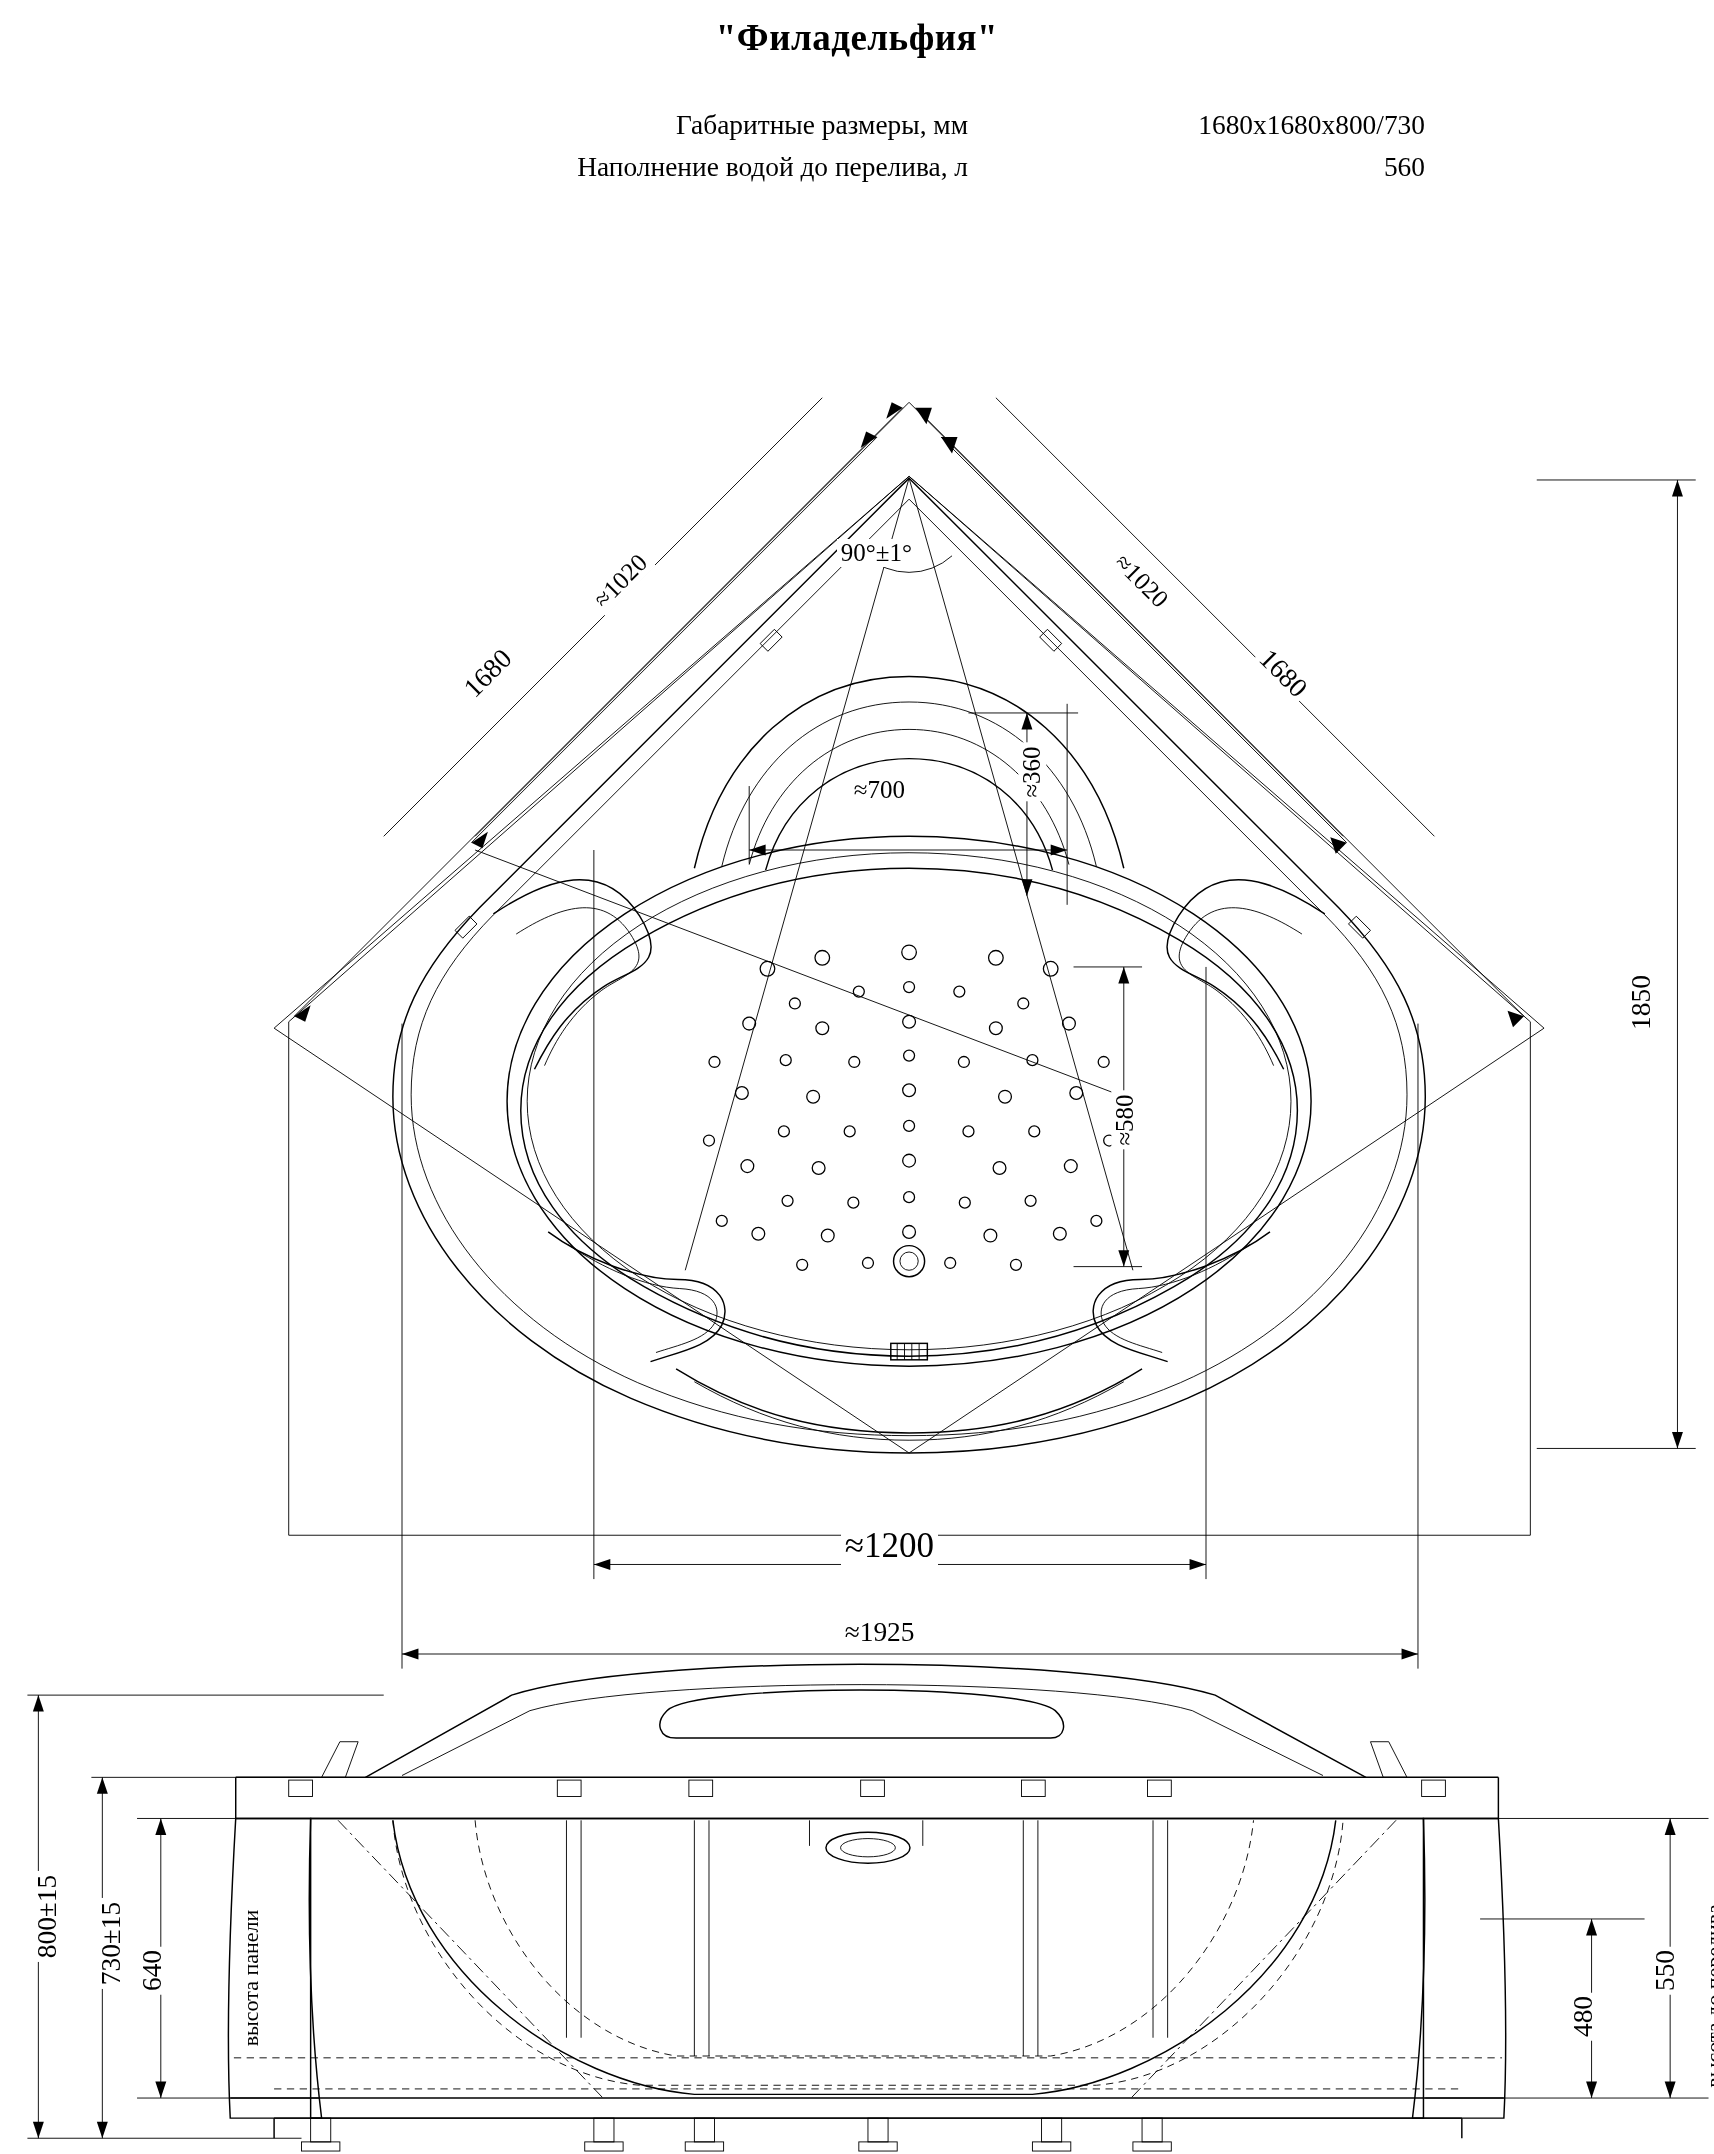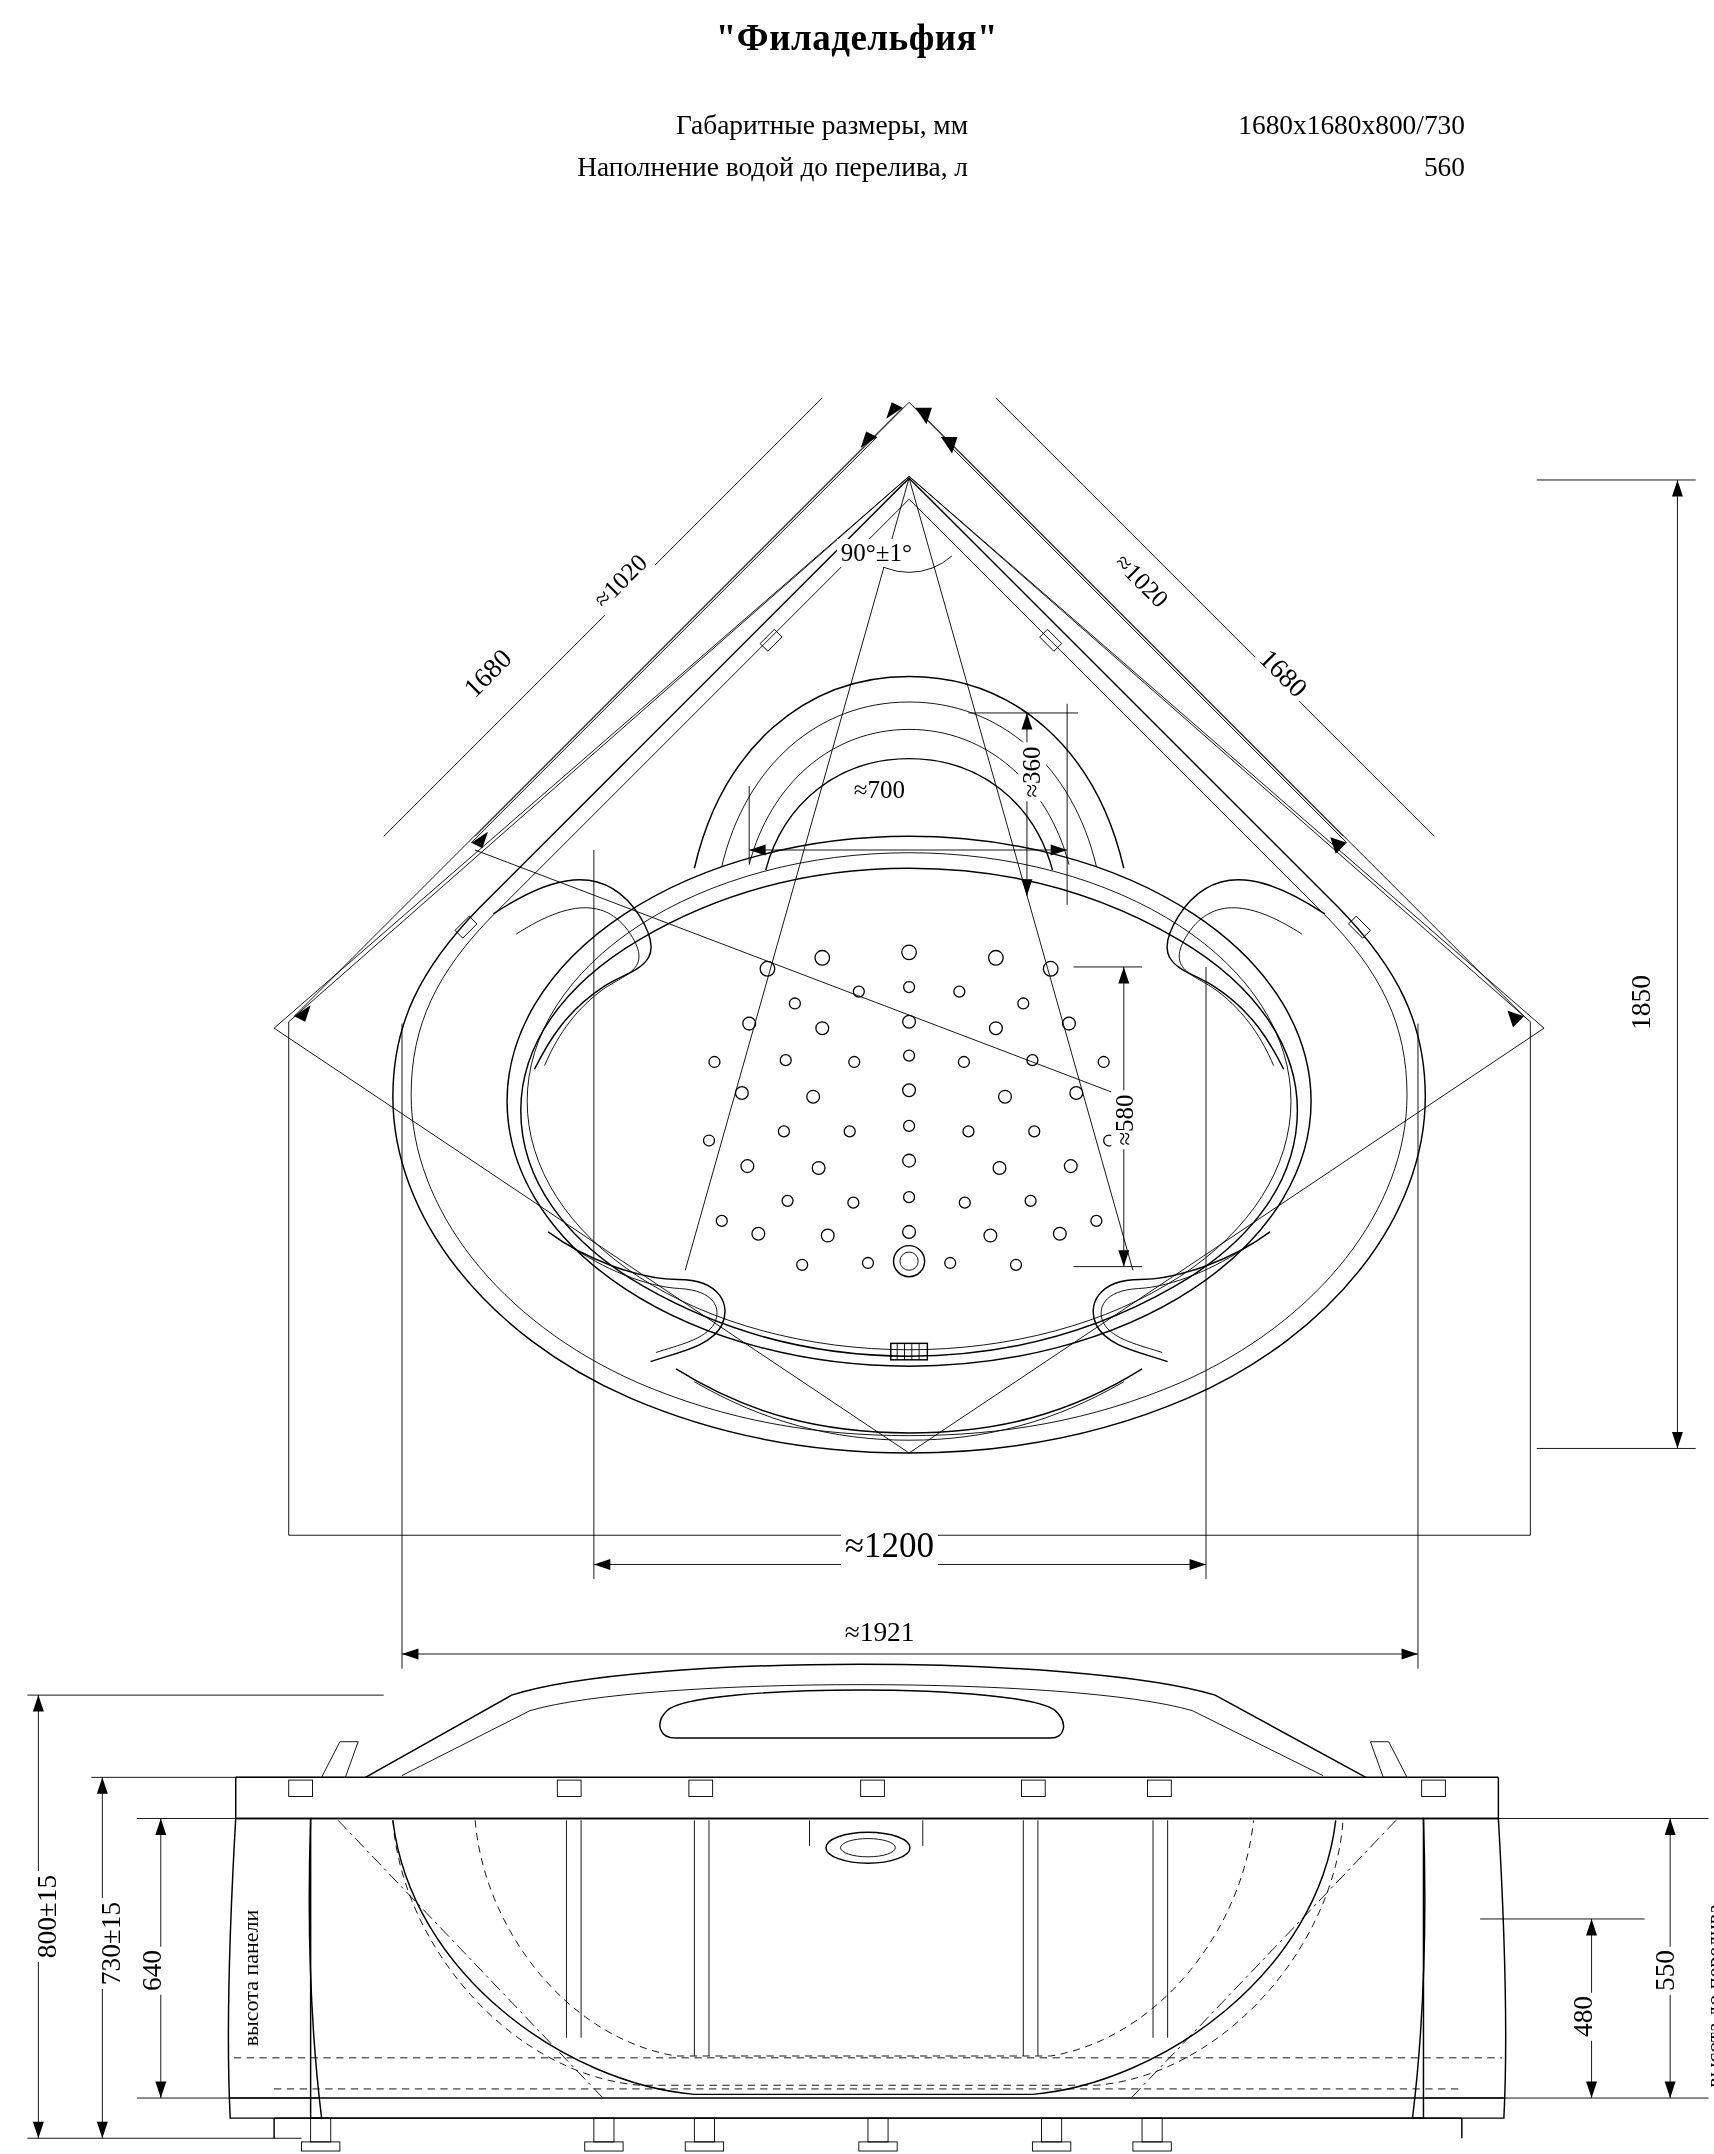--- a/index.html
+++ b/index.html
@@ -16,21 +16,21 @@
   .title {
     position:absolute; top:16.4px; left:0; width:1714px;
     text-align:center;
     font-weight:bold; font-size:37px;
     letter-spacing:0.5px;
   }
   .spec-table {
     position:absolute; top:110px; left:365px;
     font-size:27.4px;
   }
-  .spec-row { display:flex; align-items:baseline; margin-bottom:11px;gap:40px; }
+  .spec-row { display:flex; align-items:baseline; margin-bottom:11px; }
   .spec-label { width:603px; text-align:right; padding-right:0; }
   .spec-value { width:384px; text-align:right; padding-left:73px; }
 
   .dim-txt {
     position:absolute; font-size:25px; background:#fff;
     padding:0 3.7px; white-space:nowrap;
   }
   .dim-txt.sm { font-size:22px; }
 
   svg { position:absolute; top:0; left:0; overflow:visible; }
@@ -412,21 +412,21 @@
   <div class="dim-txt" style="left:850px; top:776px;">≈700</div>
 
   <div class="dim-txt" style="left:1003px; top:758px; transform:rotate(-90deg);">≈360</div>
 
   <div class="dim-txt" style="left:1096px; top:1106px; transform:rotate(-90deg);">≈580</div>
 
   <div class="dim-txt" style="left:1610px; top:987px; transform:rotate(-90deg); font-size:27.4px;">1850</div>
 
   <div class="dim-txt" style="left:841px; top:1526px; font-size:35px;">≈1200</div>
 
-  <div class="dim-txt" style="left:841px; top:1617px; font-size:27.4px;">≈1921</div>
+  <div class="dim-txt" style="left:841px; top:1617px; font-size:27.4px;">≈1925</div>
 
   <div class="dim-txt" style="left:1.8px; top:1901px; transform:rotate(-90deg); font-size:27.4px;">800±15</div>
 
   <div class="dim-txt" style="left:66px; top:1928px; transform:rotate(-90deg); font-size:27.4px;">730±15</div>
 
   <div class="dim-txt" style="left:128px; top:1955px; transform:rotate(-90deg); font-size:27.4px;">640</div>
 
   <div class="dim-txt sm" style="left:179px; top:1965px; transform:rotate(-90deg);">высота панели</div>
 
   <div class="dim-txt" style="left:1559px; top:2001px; transform:rotate(-90deg); font-size:27.4px;">480</div>

